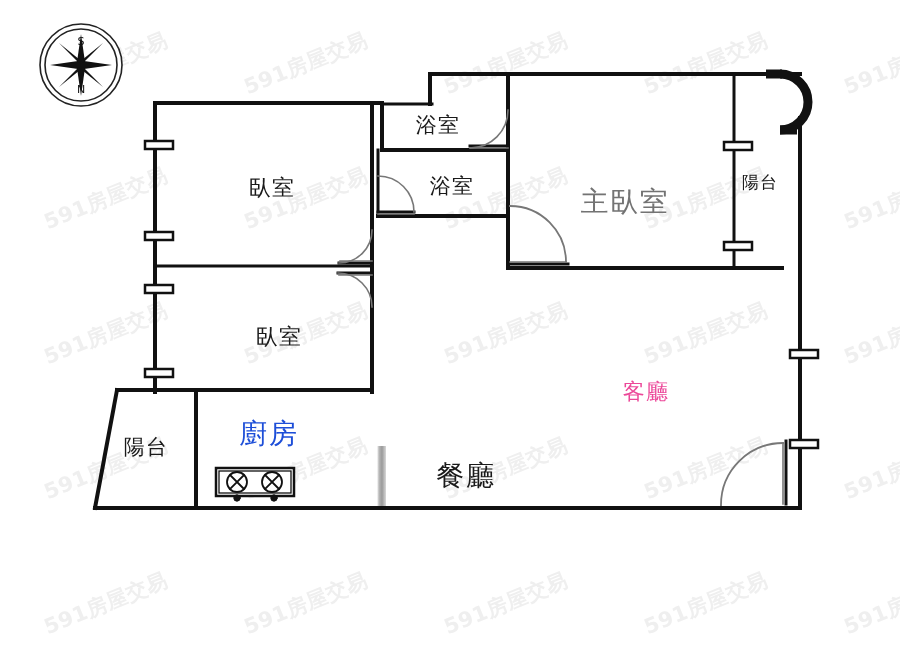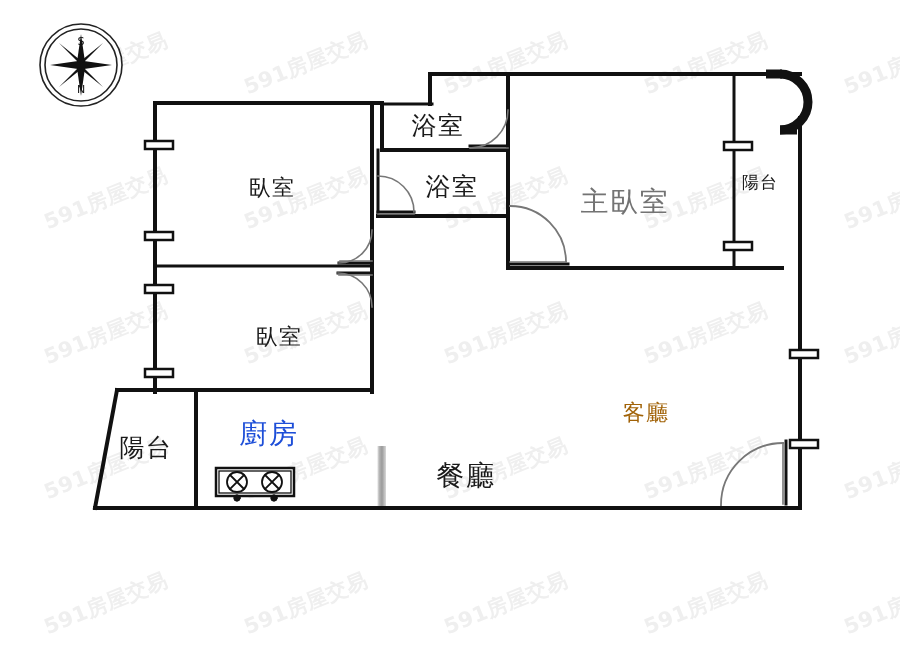--- a/index.html
+++ b/index.html
@@ -33,21 +33,21 @@
     color: #1a1a1a;
     font-weight: 400;
     white-space: nowrap;
     letter-spacing: 0.06em;
     line-height: 1;
     transform: translate(-50%, -50%);
     user-select: none;
   }
   .lbl-xl { font-size: 22px; }
   .lbl-lg { font-size: 28px; }
-  .lbl-md { font-size: 25px; }
+  .lbl-md { font-size: 21px; }
   .lbl-sm { font-size: 17px; }
   #watermark-layer {
     position: absolute;
     left: 0;
     top: 0;
     width: 900px;
     height: 666px;
     pointer-events: none;
     overflow: hidden;
   }
@@ -242,20 +242,20 @@
       <text x="45" y="75" text-anchor="middle" font-size="11" font-family="DejaVu Sans, sans-serif" fill="#111">N</text>
     </svg>
   </div>
 
   <div id="room-label-layer">
       <div class="room-label lbl-xl" style="left: 272px; top: 188px; color: rgb(26, 26, 26);">臥室</div>
       <div class="room-label lbl-xl" style="left: 279px; top: 337px; color: rgb(26, 26, 26);">臥室</div>
       <div class="room-label lbl-lg" style="left: 625px; top: 164px; color: #737373; margin-top: 38px;">主臥室</div>
       <div class="room-label lbl-md" style="left: 438px; top: 125px; color: rgb(26, 26, 26);">浴室</div>
       <div class="room-label lbl-md" style="left: 452px; top: 186px; color: rgb(26, 26, 26);">浴室</div>
-      <div class="room-label lbl-xl" style="left: 646px; top: 392px; color: #a16207; margin-top: 21px;">客廳</div>
+      <div class="room-label lbl-xl" style="left: 646px; top: 392px; color: #ec4899;">客廳</div>
       <div class="room-label lbl-lg" style="left: 466px; top: 452px; color: rgb(26, 26, 26); margin-top: 24px;">餐廳</div>
       <div class="room-label lbl-lg" style="left: 269px; top: 434px; color: #1d4ed8;">廚房</div>
       <div class="room-label lbl-md" style="left: 146px; top: 447px; color: rgb(26, 26, 26);">陽台</div>
       <div class="room-label lbl-sm" style="left: 760px; top: 182px; color: rgb(26, 26, 26);">陽台</div>
     </div>
 
 </div>
 
 </body></html>

